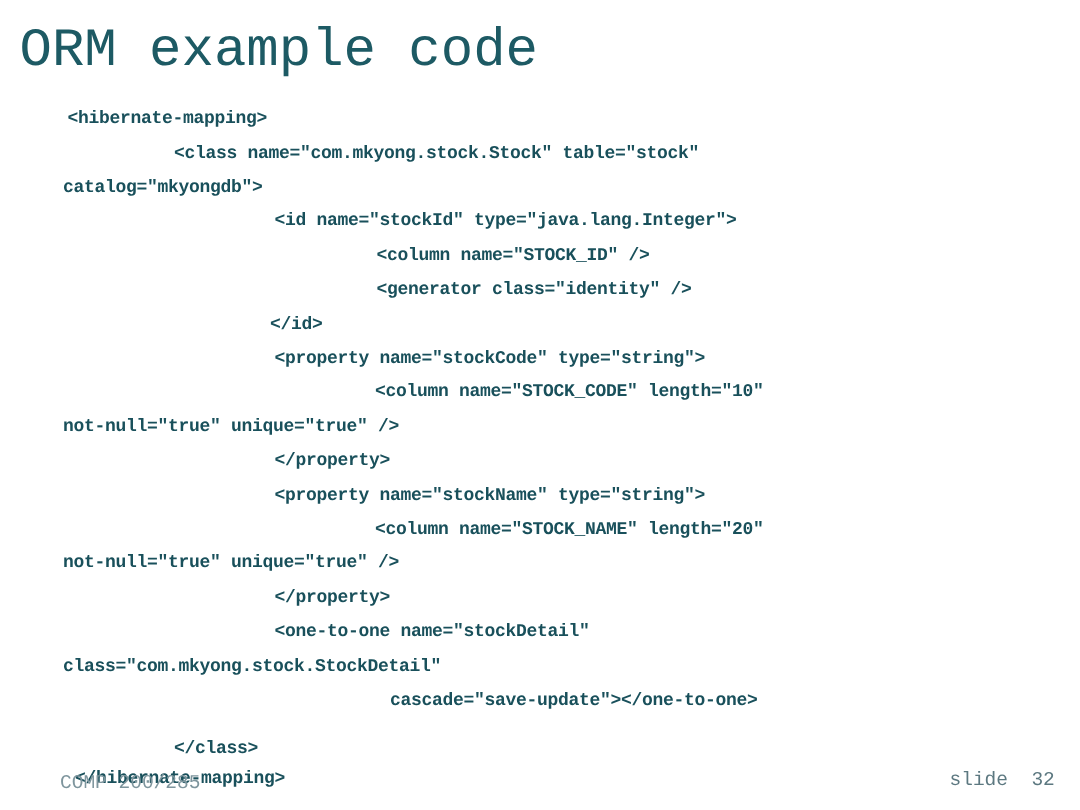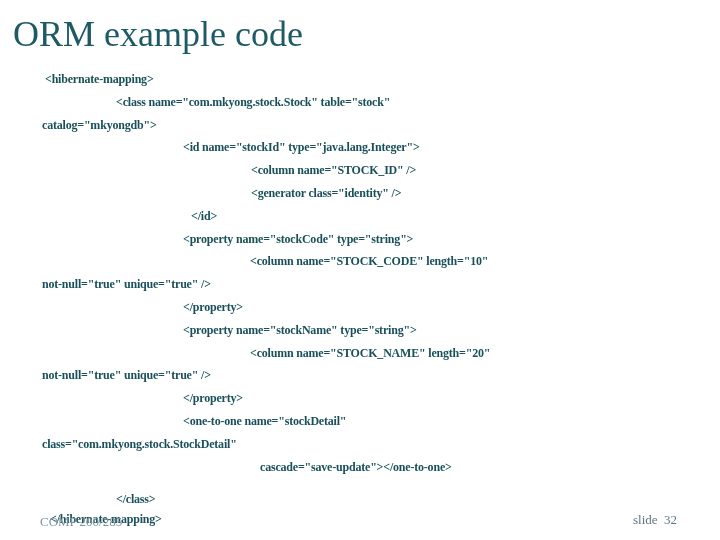--- a/index.html
+++ b/index.html
@@ -2,21 +2,21 @@
 <html style="--title: #1d5a64; --code: #19505b; --footer: #5c7880; --footer_left: #7e959d;"><head>
 <meta charset="utf-8">
 <style>
   html, body { margin: 0; padding: 0; background: #ffffff; }
   .slide {
     position: relative;
     width: 720px;
     height: 540px;
     background: #ffffff;
     overflow: hidden;
-    font-family: Liberation Serif, serif;
+    font-family: Liberation Mono, monospace;
   }
   .title {
     position: absolute;
     left: 13px;
     top: 13px;
     font-size: 36px;
     font-weight: 400;
     letter-spacing: 0px;
     color: var(--title, #1d5a64);
     white-space: pre;
@@ -48,21 +48,21 @@
 <div class="slide">
   <div class="title">ORM example code</div>
 
   <div id="code-block">
       <div class="code-line" style="left: 45px; top: 68px;">&lt;hibernate-mapping&gt;</div>
       <div class="code-line" style="left: 116px; top: 91px;">&lt;class name="com.mkyong.stock.Stock" table="stock"</div>
       <div class="code-line" style="left: 42px; top: 114px;">catalog="mkyongdb"&gt;</div>
       <div class="code-line" style="left: 183px; top: 136px;">&lt;id name="stockId" type="java.lang.Integer"&gt;</div>
       <div class="code-line" style="left: 251px; top: 159px;">&lt;column name="STOCK_ID" /&gt;</div>
       <div class="code-line" style="left: 251px; top: 182px;">&lt;generator class="identity" /&gt;</div>
-      <div class="code-line" style="left: 191px; top: 205px;">&lt;/id&gt;</div>
+      <div class="code-line" style="left: 180px; top: 205px;">&lt;/id&gt;</div>
       <div class="code-line" style="left: 183px; top: 228px;">&lt;property name="stockCode" type="string"&gt;</div>
       <div class="code-line" style="left: 250px; top: 250px;">&lt;column name="STOCK_CODE" length="10"</div>
       <div class="code-line" style="left: 42px; top: 273px;">not-null="true" unique="true" /&gt;</div>
       <div class="code-line" style="left: 183px; top: 296px;">&lt;/property&gt;</div>
       <div class="code-line" style="left: 183px; top: 319px;">&lt;property name="stockName" type="string"&gt;</div>
       <div class="code-line" style="left: 250px; top: 342px;">&lt;column name="STOCK_NAME" length="20"</div>
       <div class="code-line" style="left: 42px; top: 364px;">not-null="true" unique="true" /&gt;</div>
       <div class="code-line" style="left: 183px; top: 387px;">&lt;/property&gt;</div>
       <div class="code-line" style="left: 183px; top: 410px;">&lt;one-to-one name="stockDetail"</div>
       <div class="code-line" style="left: 42px; top: 433px;">class="com.mkyong.stock.StockDetail"</div>

